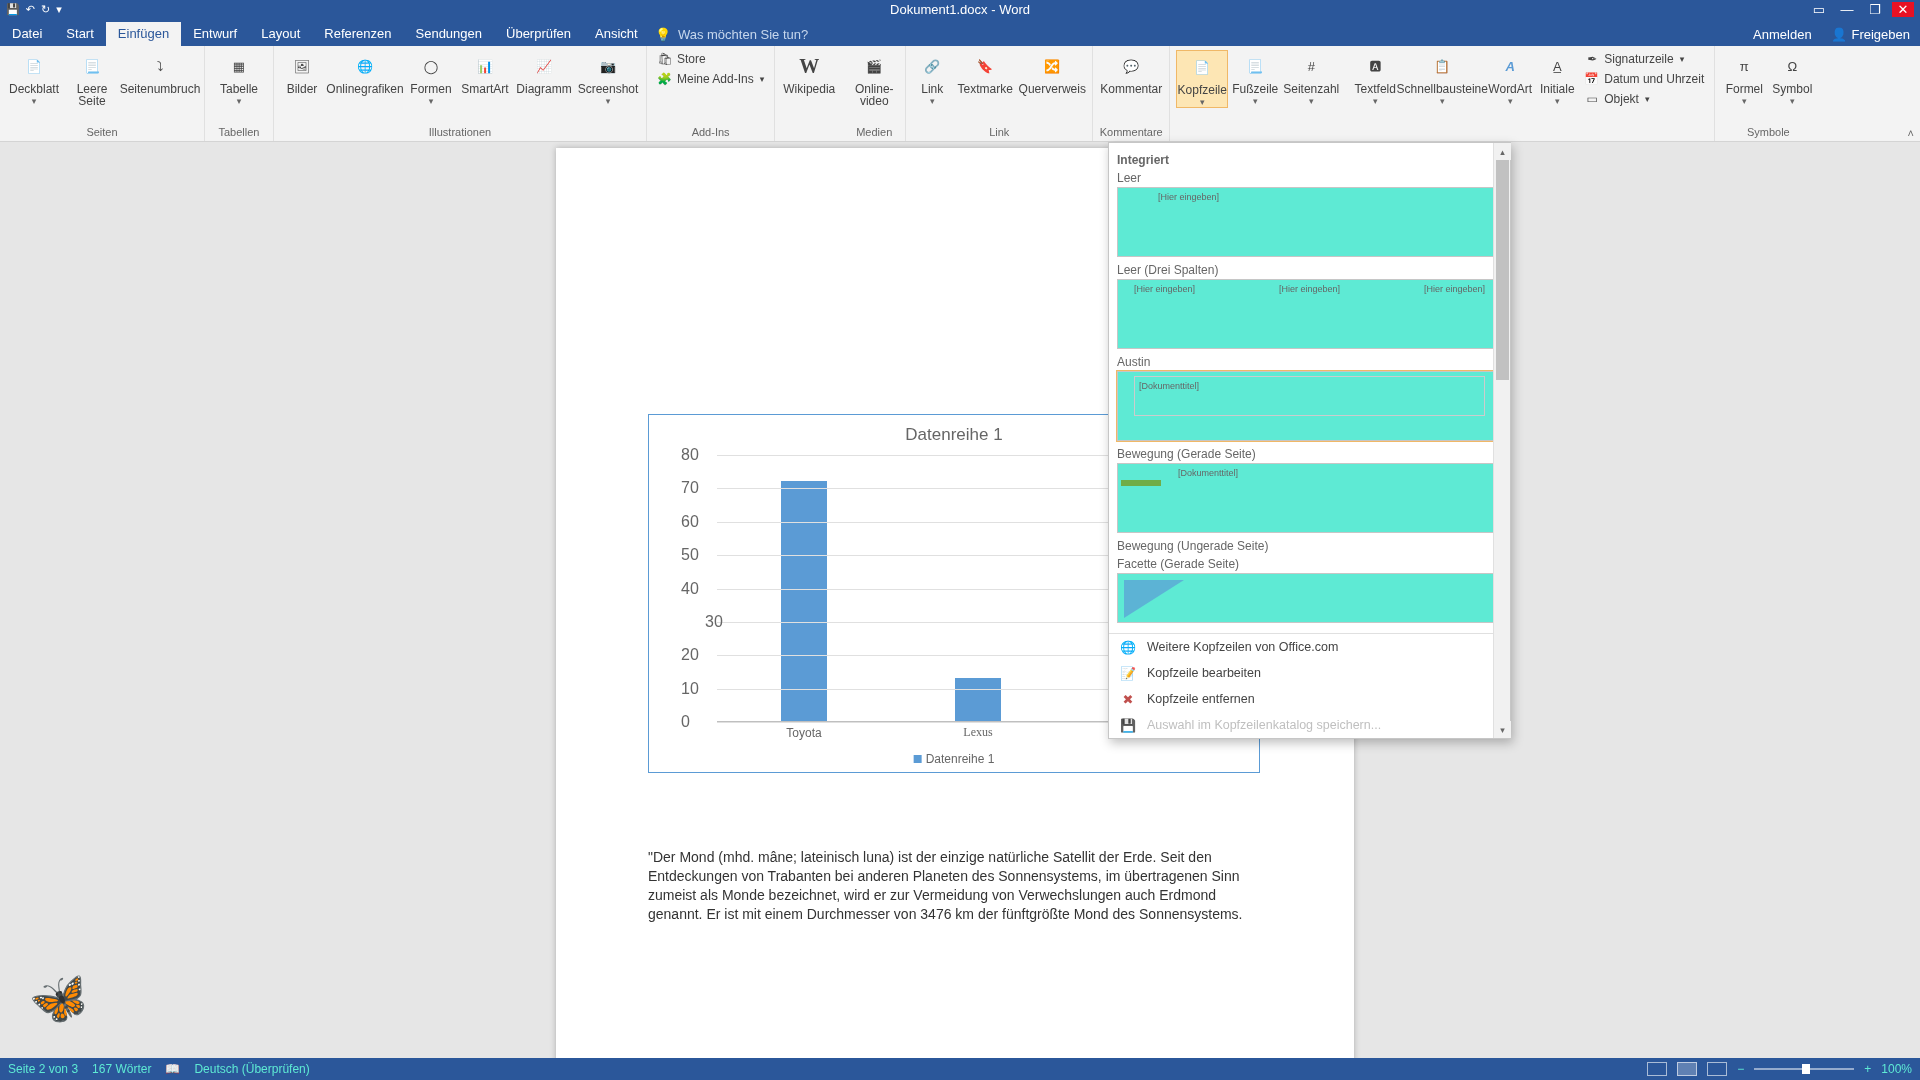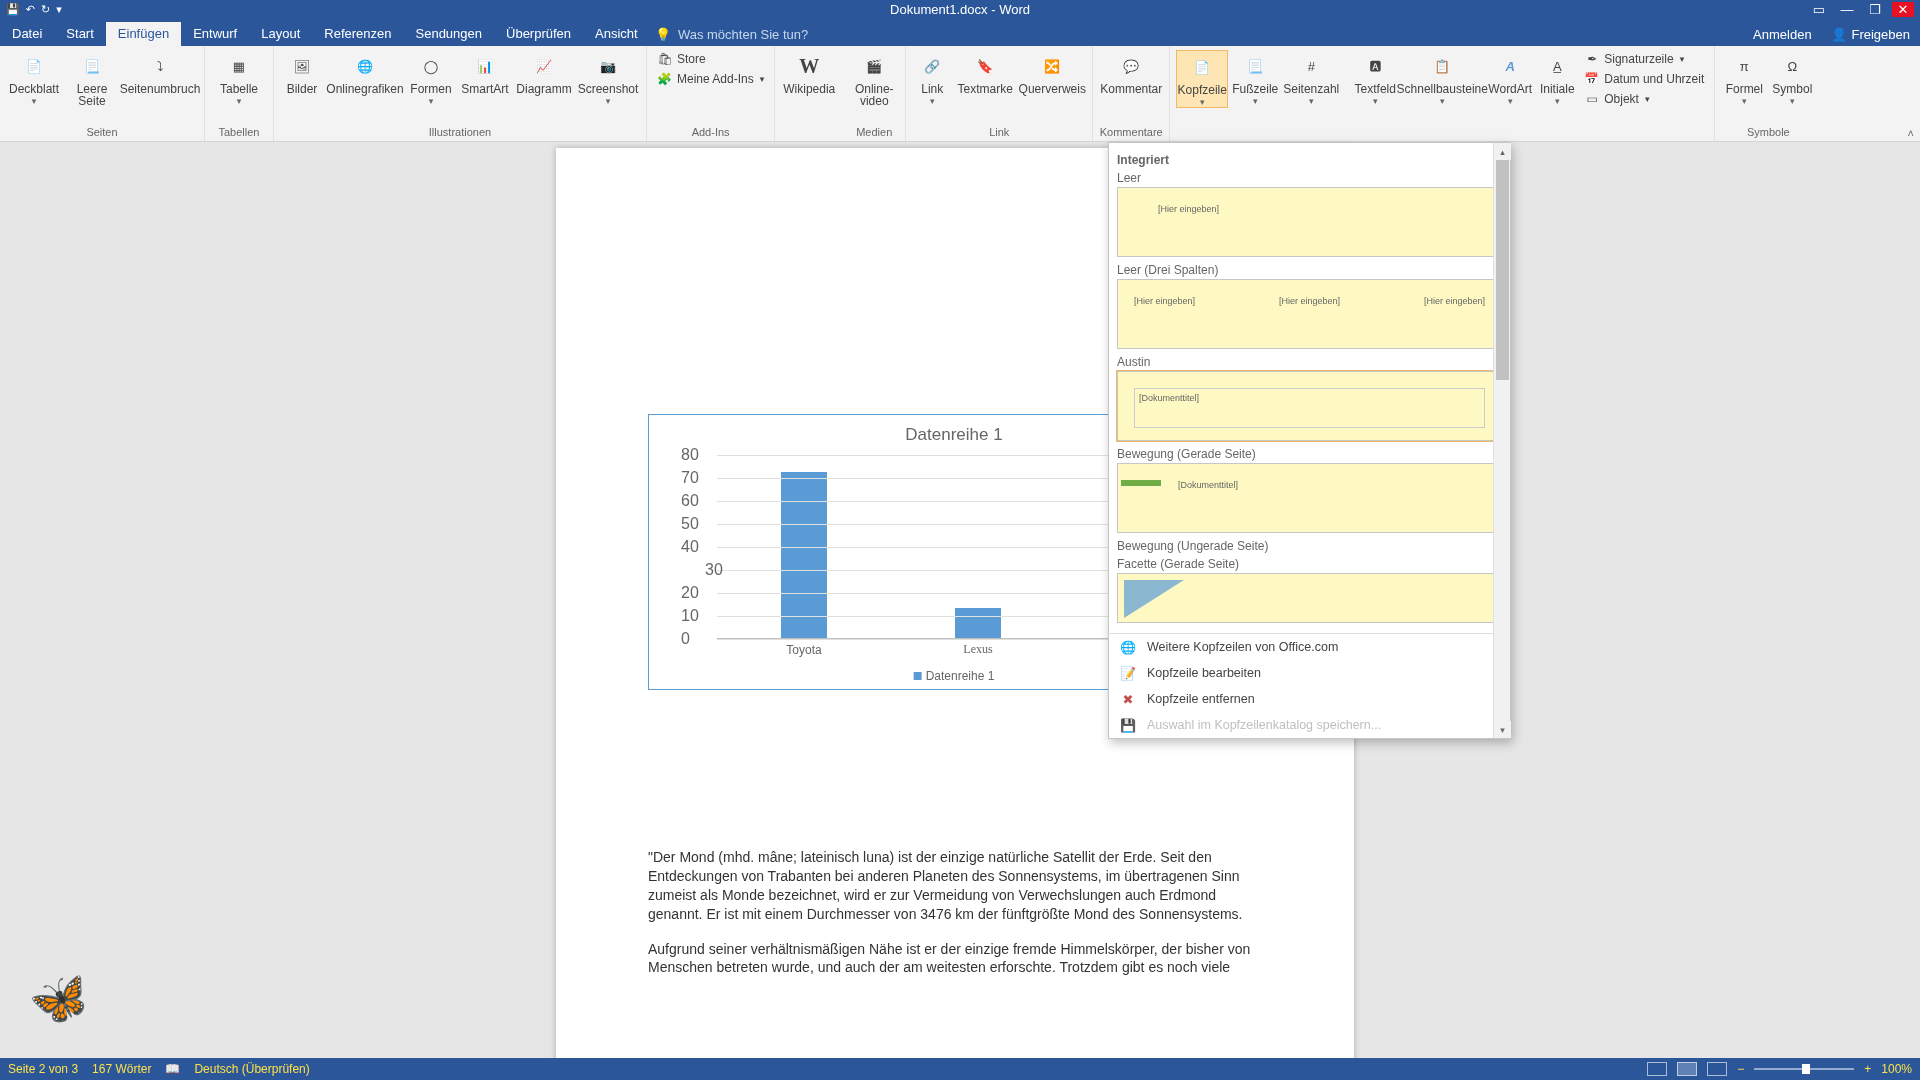--- a/index.html
+++ b/index.html
@@ -29,53 +29,53 @@
 .bigbtn .caret{font-size:9px;color:#666;margin-top:1px;}
 .smallcol{display:flex;flex-direction:column;gap:2px;font-size:12px;}
 .smallrow{display:flex;align-items:center;gap:4px;padding:1px 4px;}
 .smallrow .ico{width:16px;height:16px;display:flex;align-items:center;justify-content:center;}
 
 .ribbon .collapse{position:absolute;right:6px;bottom:2px;font-size:11px;color:#666;}
 
 .workspace{position:relative;height:calc(1080px - 18px - 28px - 96px - 22px);background:#e6e6e6;}
 .page{position:absolute;background:#fff;left:556px;top:6px;width:798px;height:1000px;box-shadow:0 0 6px rgba(0,0,0,0.25);}
 .page .heading{position:absolute;left:92px;top:120px;font-size:21px;color:#2e74b5;}
-.chart{position:absolute;left:92px;top:266px;width:612px;height:276px;border:1px solid #5b9bd5;}
+.chart{position:absolute;left:92px;top:266px;width:612px;height:359px;border:1px solid #5b9bd5;}
 .chart-title{text-align:center;font-size:17px;color:#666;margin-top:10px;}
 .plot{position:absolute;left:60px;top:40px;right:20px;bottom:50px;}
 .plot .grid{position:absolute;left:8px;right:0;height:1px;background:#e0e0e0;}
 .plot .ylab{position:absolute;left:-28px;font-size:16px;color:#666;transform:translateY(-50%);} 
 .bars{position:absolute;left:8px;right:0;bottom:0;top:0;}
 .bars .axisx{position:absolute;left:0;right:0;bottom:0;height:1px;background:#bfbfbf;}
 .bar{position:absolute;bottom:1px;width:46px;background:#5b9bd5;}
 .catlab{position:absolute;font-size:12px;color:#666;bottom:-18px;transform:translateX(-50%);} 
 .legend{position:absolute;bottom:6px;left:50%;transform:translateX(-50%);font-size:12px;color:#666;}
 .legend .sw{display:inline-block;width:8px;height:8px;background:#5b9bd5;margin-right:4px;}
 .bodytext{position:absolute;left:92px;top:700px;width:620px;font-size:14px;color:#333;line-height:1.35;}
 .bodytext p{margin-bottom:16px;}
 
 .gallery{position:absolute;left:1108px;top:0;width:403px;background:#fff;border:1px solid #c6c6c6;box-shadow:2px 4px 10px rgba(0,0,0,0.25);}
 .gallery-top{max-height:638px;overflow:hidden;padding:6px 8px 4px;}
 .gal-cat{font-size:12px;color:#666;margin:4px 0 2px;cursor:default;}
 .gal-cat.b{font-weight:bold;}
-.gal-item{border:1px solid #c6c6c6;background:#fef9c3;height:70px;margin-bottom:6px;position:relative;padding:16px 16px;font-size:9px;color:#666;}
+.gal-item{border:1px solid #c6c6c6;background:#5eead4;height:70px;margin-bottom:6px;position:relative;padding:4px 16px;font-size:9px;color:#666;}
 .gal-item.highlight{outline:1px solid #f0b867;}
 .gal-item .thirds{display:flex;justify-content:space-between;font-size:9px;}
 .gal-item .greenbar{position:absolute;left:3px;top:16px;width:40px;height:6px;background:#70ad47;}
 .gal-item .greenbar2{position:absolute;right:3px;top:16px;width:30px;height:6px;background:#70ad47;}
 .gal-item .facette{position:absolute;left:6px;top:6px;}
 .gal-menu{border-top:1px solid #e0e0e0;}
 .gal-menu .row{display:flex;align-items:center;gap:10px;padding:4px 10px;font-size:12.5px;}
 .gal-menu .row .ic{width:18px;height:18px;display:flex;align-items:center;justify-content:center;font-size:13px;}
 .gal-menu .row.dis{color:#bfbfbf;}
 .gal-scroll{position:absolute;right:0;top:0;width:17px;height:100%;background:#f1f1f1;border-left:1px solid #e0e0e0;}
 .gal-scroll .thumb{position:absolute;left:2px;width:13px;background:#c1c1c1;}
 .gal-scroll .btn{position:absolute;left:0;width:17px;height:17px;display:flex;align-items:center;justify-content:center;font-size:9px;color:#666;background:#f1f1f1;}
 
-.statusbar{position:absolute;bottom:0;left:0;right:0;height:22px;background:#2b579a;color:#fde047;display:flex;align-items:center;font-size:12px;padding:0 8px;gap:14px;}
+.statusbar{position:absolute;bottom:0;left:0;right:0;height:22px;background:#2b579a;color:#5eead4;display:flex;align-items:center;font-size:12px;padding:0 8px;gap:14px;}
 .statusbar .right{margin-left:auto;display:flex;align-items:center;gap:10px;}
 .statusbar .vw{width:20px;height:14px;border:1px solid rgba(255,255,255,0.6);}
 .statusbar .slider{width:100px;height:2px;background:rgba(255,255,255,0.5);position:relative;}
 .statusbar .slider .sthumb{position:absolute;left:48%;top:-4px;width:8px;height:10px;background:#fff;}
 
 .butterfly{position:absolute;left:30px;bottom:30px;font-size:48px;color:#d9d9d9;transform:rotate(-15deg);}
 </style>
 </head>
 <body>
 
@@ -357,21 +357,20 @@
           <div class="grid" style="top: 12.5%;"></div>
           <div class="ylab" style="top: 12.5%;">70</div>
           <div class="grid" style="top: 0%;"></div>
           <div class="ylab" style="top: 0%;">80</div>
         </div>
       <div class="legend"><span class="sw"></span><span>Datenreihe 1</span></div>
     </div>
 
     <div class="bodytext">
       <p>"Der Mond (mhd. mâne; lateinisch luna) ist der einzige natürliche Satellit der Erde. Seit den Entdeckungen von Trabanten bei anderen Planeten des Sonnensystems, im übertragenen Sinn zumeist als Monde bezeichnet, wird er zur Vermeidung von Verwechslungen auch Erdmond genannt. Er ist mit einem Durchmesser von 3476 km der fünftgrößte Mond des Sonnensystems.</p>
-      <p>Aufgrund seiner verhältnismäßigen Nähe ist er der einzige fremde Himmelskörper, der bisher von Menschen betreten wurde, und auch der am weitesten erforschte. Trotzdem gibt es noch viele</p>
     </div>
   </div>
 
   <div class="gallery">
     <div class="gallery-top">
       <div class="gal-cat b">Integriert</div>
 
       <div class="gal-cat">Leer</div>
       <div class="gal-item">
           <div style="margin-left:24px">[Hier eingeben]</div>

